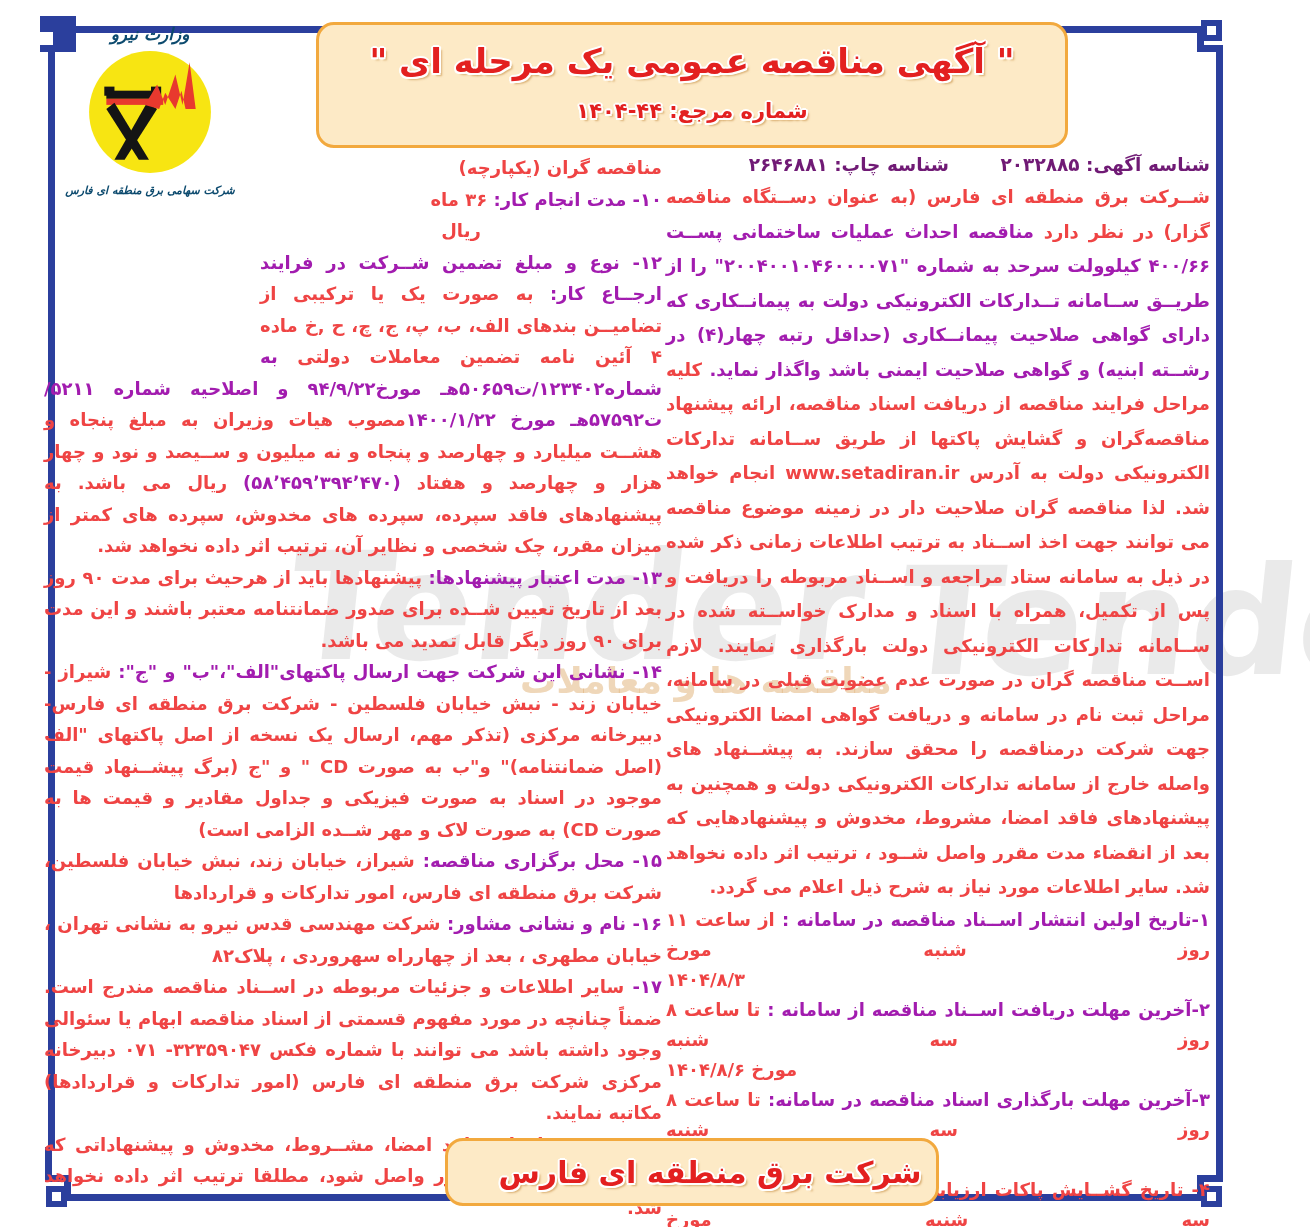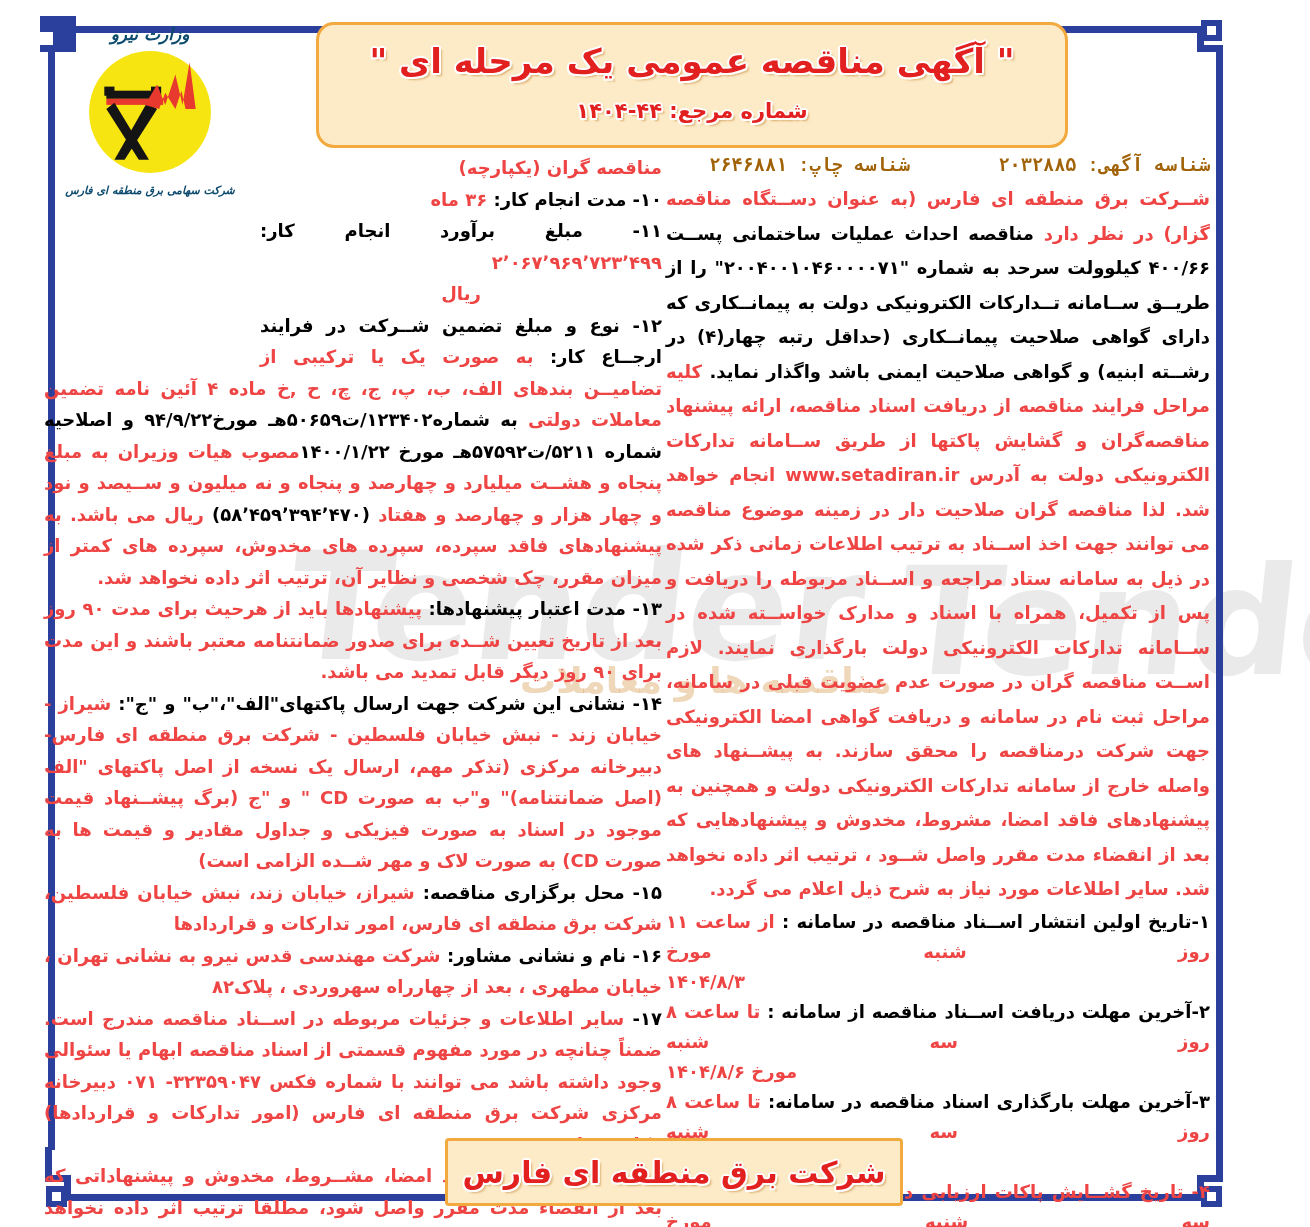--- a/index.html
+++ b/index.html
@@ -9,21 +9,21 @@
   .frame-line{position:absolute;background:#2b3f9d;z-index:1;}
   .frame-corner{position:absolute;width:70px;height:70px;z-index:1;}
   .fc-tr{left:1164px;top:10px;}
   .fc-br{left:1164px;top:1147px;transform:scaleY(-1);}
   .fc-bl{left:34px;top:1147px;transform:scale(-1,-1);}
   .fc-tl{left:34px;top:8px;}
   
   .callout{position:absolute;background:#fdeac6;border:3px solid #f2a93e;border-radius:18px;
            display:flex;flex-direction:column;align-items:center;justify-content:center;z-index:3;direction:rtl;}
   .header-box{left:316px;top:22px;width:746px;height:120px;}
-  .footer-box{left:445px;top:1138px;width:452px;height:62px;border-radius:4px;}
+  .footer-box{left:445px;top:1138px;width:452px;height:62px;border-radius:18px;padding-left:36px;}
   .fancy-red{color:#e32020;font-weight:bold;
      text-shadow:-2px 0 0 #fff,2px 0 0 #fff,0 -2px 0 #fff,0 2px 0 #fff,
                  -1.5px -1.5px 0 #fff,1.5px -1.5px 0 #fff,-1.5px 1.5px 0 #fff,1.5px 1.5px 0 #fff,
                  3px 3px 2px rgba(190,130,50,.55);}
   .header-line1{font-size:34px;line-height:52px;}
   .header-line2{font-size:21px;line-height:48px;}
   .footer-text{font-size:30px;}
   
   .logo-block{position:absolute;left:50px;top:24px;width:200px;text-align:center;z-index:3;}
   .logo-script{font-style:italic;font-weight:bold;color:#0c4a6e;direction:rtl;}
@@ -42,22 +42,22 @@
   .left-col{left:44px;top:152px;width:618px;font-size:18px;}
   .logo-spacer{float:left;width:216px;height:190px;}
   .para{margin:0;text-align:justify;}
   .b-ids{line-height:30px;text-align:right;font-size:18.5px;}
   .b-intro{line-height:34.5px;}
   .b-item{line-height:30px;}
   .b-date{line-height:30px;text-align:left;}
   .b-litem{line-height:31.5px;}
   .b-ldate{line-height:31.5px;text-align:center;}
   .b-last-j{text-align-last:justify;}
-  .seg-red{color:#000000;}
-  .seg-blue{color:#a16207;font-family:Liberation Mono, monospace;}
+  .seg-red{color:#a21caf;}
+  .seg-blue{color:#701a75;}
   .seg-black{color:#ef4444;}
 </style>
 </head>
 <body>
 
 <div class="page">
 
   <div class="frame-line" style="left:76px;top:26px;width:1088px;height:7px;"></div>
   <div class="frame-line" style="left:1216px;top:78px;width:7px;height:1072px;"></div>
   <div class="frame-line" style="left:64px;top:1194px;width:1100px;height:7px;"></div>
@@ -130,21 +130,20 @@
       <p class="para b-date"><span class="seg-black">مورخ ۱۴۰۴/۸/۶</span></p>
       <p class="para b-item b-last-j"><span class="seg-red">۳-آخرین مهلت بارگذاری اسناد مناقصه در سامانه: </span><span class="seg-black">تا ساعت ۸ روز سه شنبه</span></p>
       <p class="para b-date"><span class="seg-black">مورخ ۱۴۰۴/۸/۲۰</span></p>
       <p class="para b-item b-last-j"><span class="seg-black">۴- تاریخ گشــایش پاکات ارزیابی در سامانه: ساعت ۸:۳۰ روز سه شنبه مورخ</span></p>
     </div>
 
   <div class="col left-col">
     <div class="logo-spacer"></div>
   <p class="para b-litem"><span class="seg-black">مناقصه گران (یکپارچه)</span></p>
       <p class="para b-litem"><span class="seg-red">۱۰- مدت انجام کار: </span><span class="seg-black">۳۶ ماه</span></p>
-      <p class="para b-litem b-last-j"><span class="seg-red">۱۱- مبلغ برآورد انجام کار: </span><span class="seg-black">۲٬۰۶۷٬۹۶۹٬۷۲۳٬۴۹۹</span></p>
       <p class="para b-ldate"><span class="seg-black">ریال</span></p>
       <p class="para b-litem"><span class="seg-red">۱۲- نوع و مبلغ تضمین شــرکت در فرایند ارجــاع کار: </span><span class="seg-black">به صورت یک یا ترکیبی از تضامیــن بندهای الف، ب، پ، ج، چ، ح ,خ ماده ۴ آئین نامه تضمین معاملات دولتی </span><span class="seg-red">به شماره۱۲۳۴۰۲/ت۵۰۶۵۹هـ مورخ۹۴/۹/۲۲ و اصلاحیه شماره ۵۲۱۱/ت۵۷۵۹۲هـ مورخ ۱۴۰۰/۱/۲۲</span><span class="seg-black">مصوب هیات وزیران به مبلغ پنجاه و هشــت میلیارد و چهارصد و پنجاه و نه میلیون و ســیصد و نود و چهار هزار و چهارصد و هفتاد </span><span class="seg-red">(۵۸٬۴۵۹٬۳۹۴٬۴۷۰)</span><span class="seg-black"> ریال می باشد. به پیشنهادهای فاقد سپرده، سپرده های مخدوش، سپرده های کمتر از میزان مقرر، چک شخصی و نظایر آن، ترتیب اثر داده نخواهد شد.</span></p>
       <p class="para b-litem"><span class="seg-red">۱۳- مدت اعتبار پیشنهادها: </span><span class="seg-black">پیشنهادها باید از هرحیث برای مدت ۹۰ روز بعد از تاریخ تعیین شــده برای صدور ضمانتنامه معتبر باشند و این مدت برای ۹۰ روز دیگر قابل تمدید می باشد.</span></p>
       <p class="para b-litem"><span class="seg-red">۱۴- نشانی این شرکت جهت ارسال پاکتهای"الف"،"ب" و "ج": </span><span class="seg-black">شیراز - خیابان زند - نبش خیابان فلسطین - شرکت برق منطقه ای فارس- دبیرخانه مرکزی (تذکر مهم، ارسال یک نسخه از اصل پاکتهای "الف (اصل ضمانتنامه)" و"ب به صورت CD " و "ج (برگ پیشــنهاد قیمت موجود در اسناد به صورت فیزیکی و جداول مقادیر و قیمت ها به صورت CD) به صورت لاک و مهر شــده الزامی است)</span></p>
       <p class="para b-litem"><span class="seg-red">۱۵- محل برگزاری مناقصه: </span><span class="seg-black">شیراز، خیابان زند، نبش خیابان فلسطین، شرکت برق منطقه ای فارس، امور تدارکات و قراردادها</span></p>
       <p class="para b-litem"><span class="seg-red">۱۶- نام و نشانی مشاور: </span><span class="seg-black">شرکت مهندسی قدس نیرو به نشانی تهران ، خیابان مطهری ، بعد از چهارراه سهروردی ، پلاک۸۲</span></p>
       <p class="para b-litem"><span class="seg-red">۱۷- </span><span class="seg-black">سایر اطلاعات و جزئیات مربوطه در اســناد مناقصه مندرج است. ضمناً چنانچه در مورد مفهوم قسمتی از اسناد مناقصه ابهام یا سئوالی وجود داشته باشد می توانند با شماره فکس ۳۲۳۵۹۰۴۷- ۰۷۱ دبیرخانه مرکزی شرکت برق منطقه ای فارس (امور تدارکات و قراردادها) مکاتبه نمایند.</span></p>
       <p class="para b-litem"><span class="seg-red">۱۸- </span><span class="seg-black">به پیشنهادهای فاقد امضا، مشــروط، مخدوش و پیشنهاداتی که بعد از انقضاء مدت مقرر واصل شود، مطلقا ترتیب اثر داده نخواهد شد.</span></p>
     </div>
 

